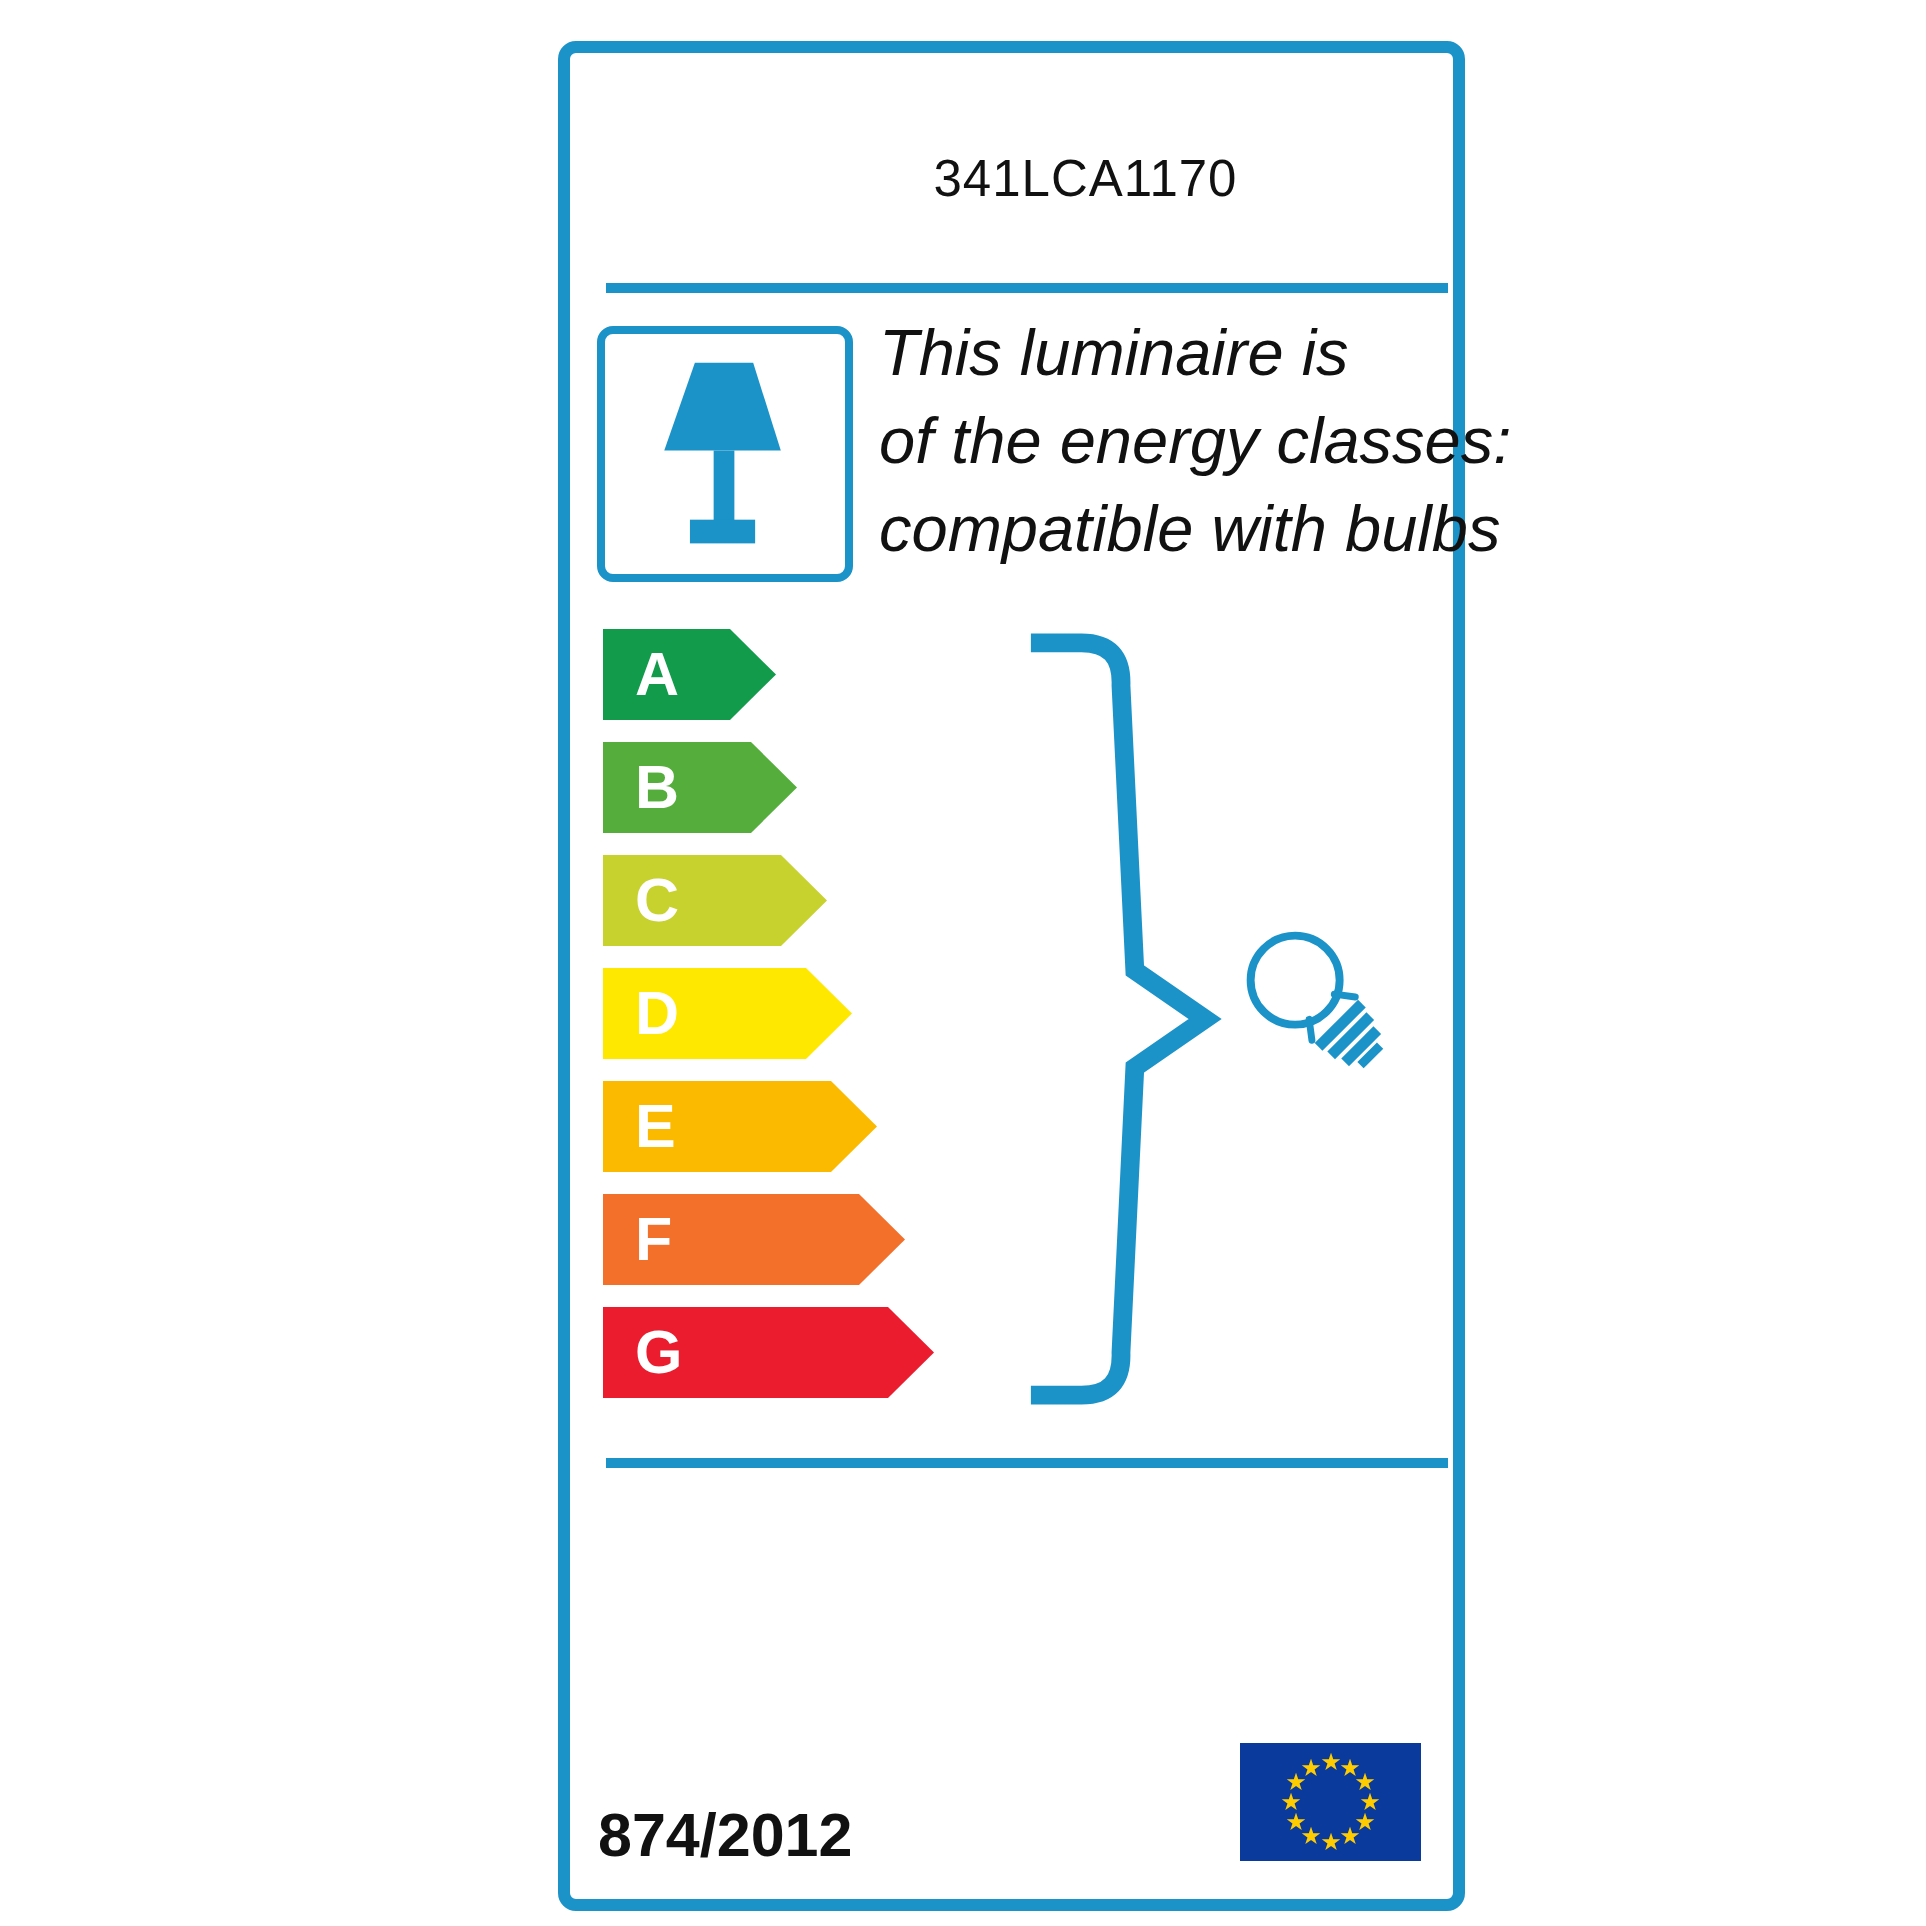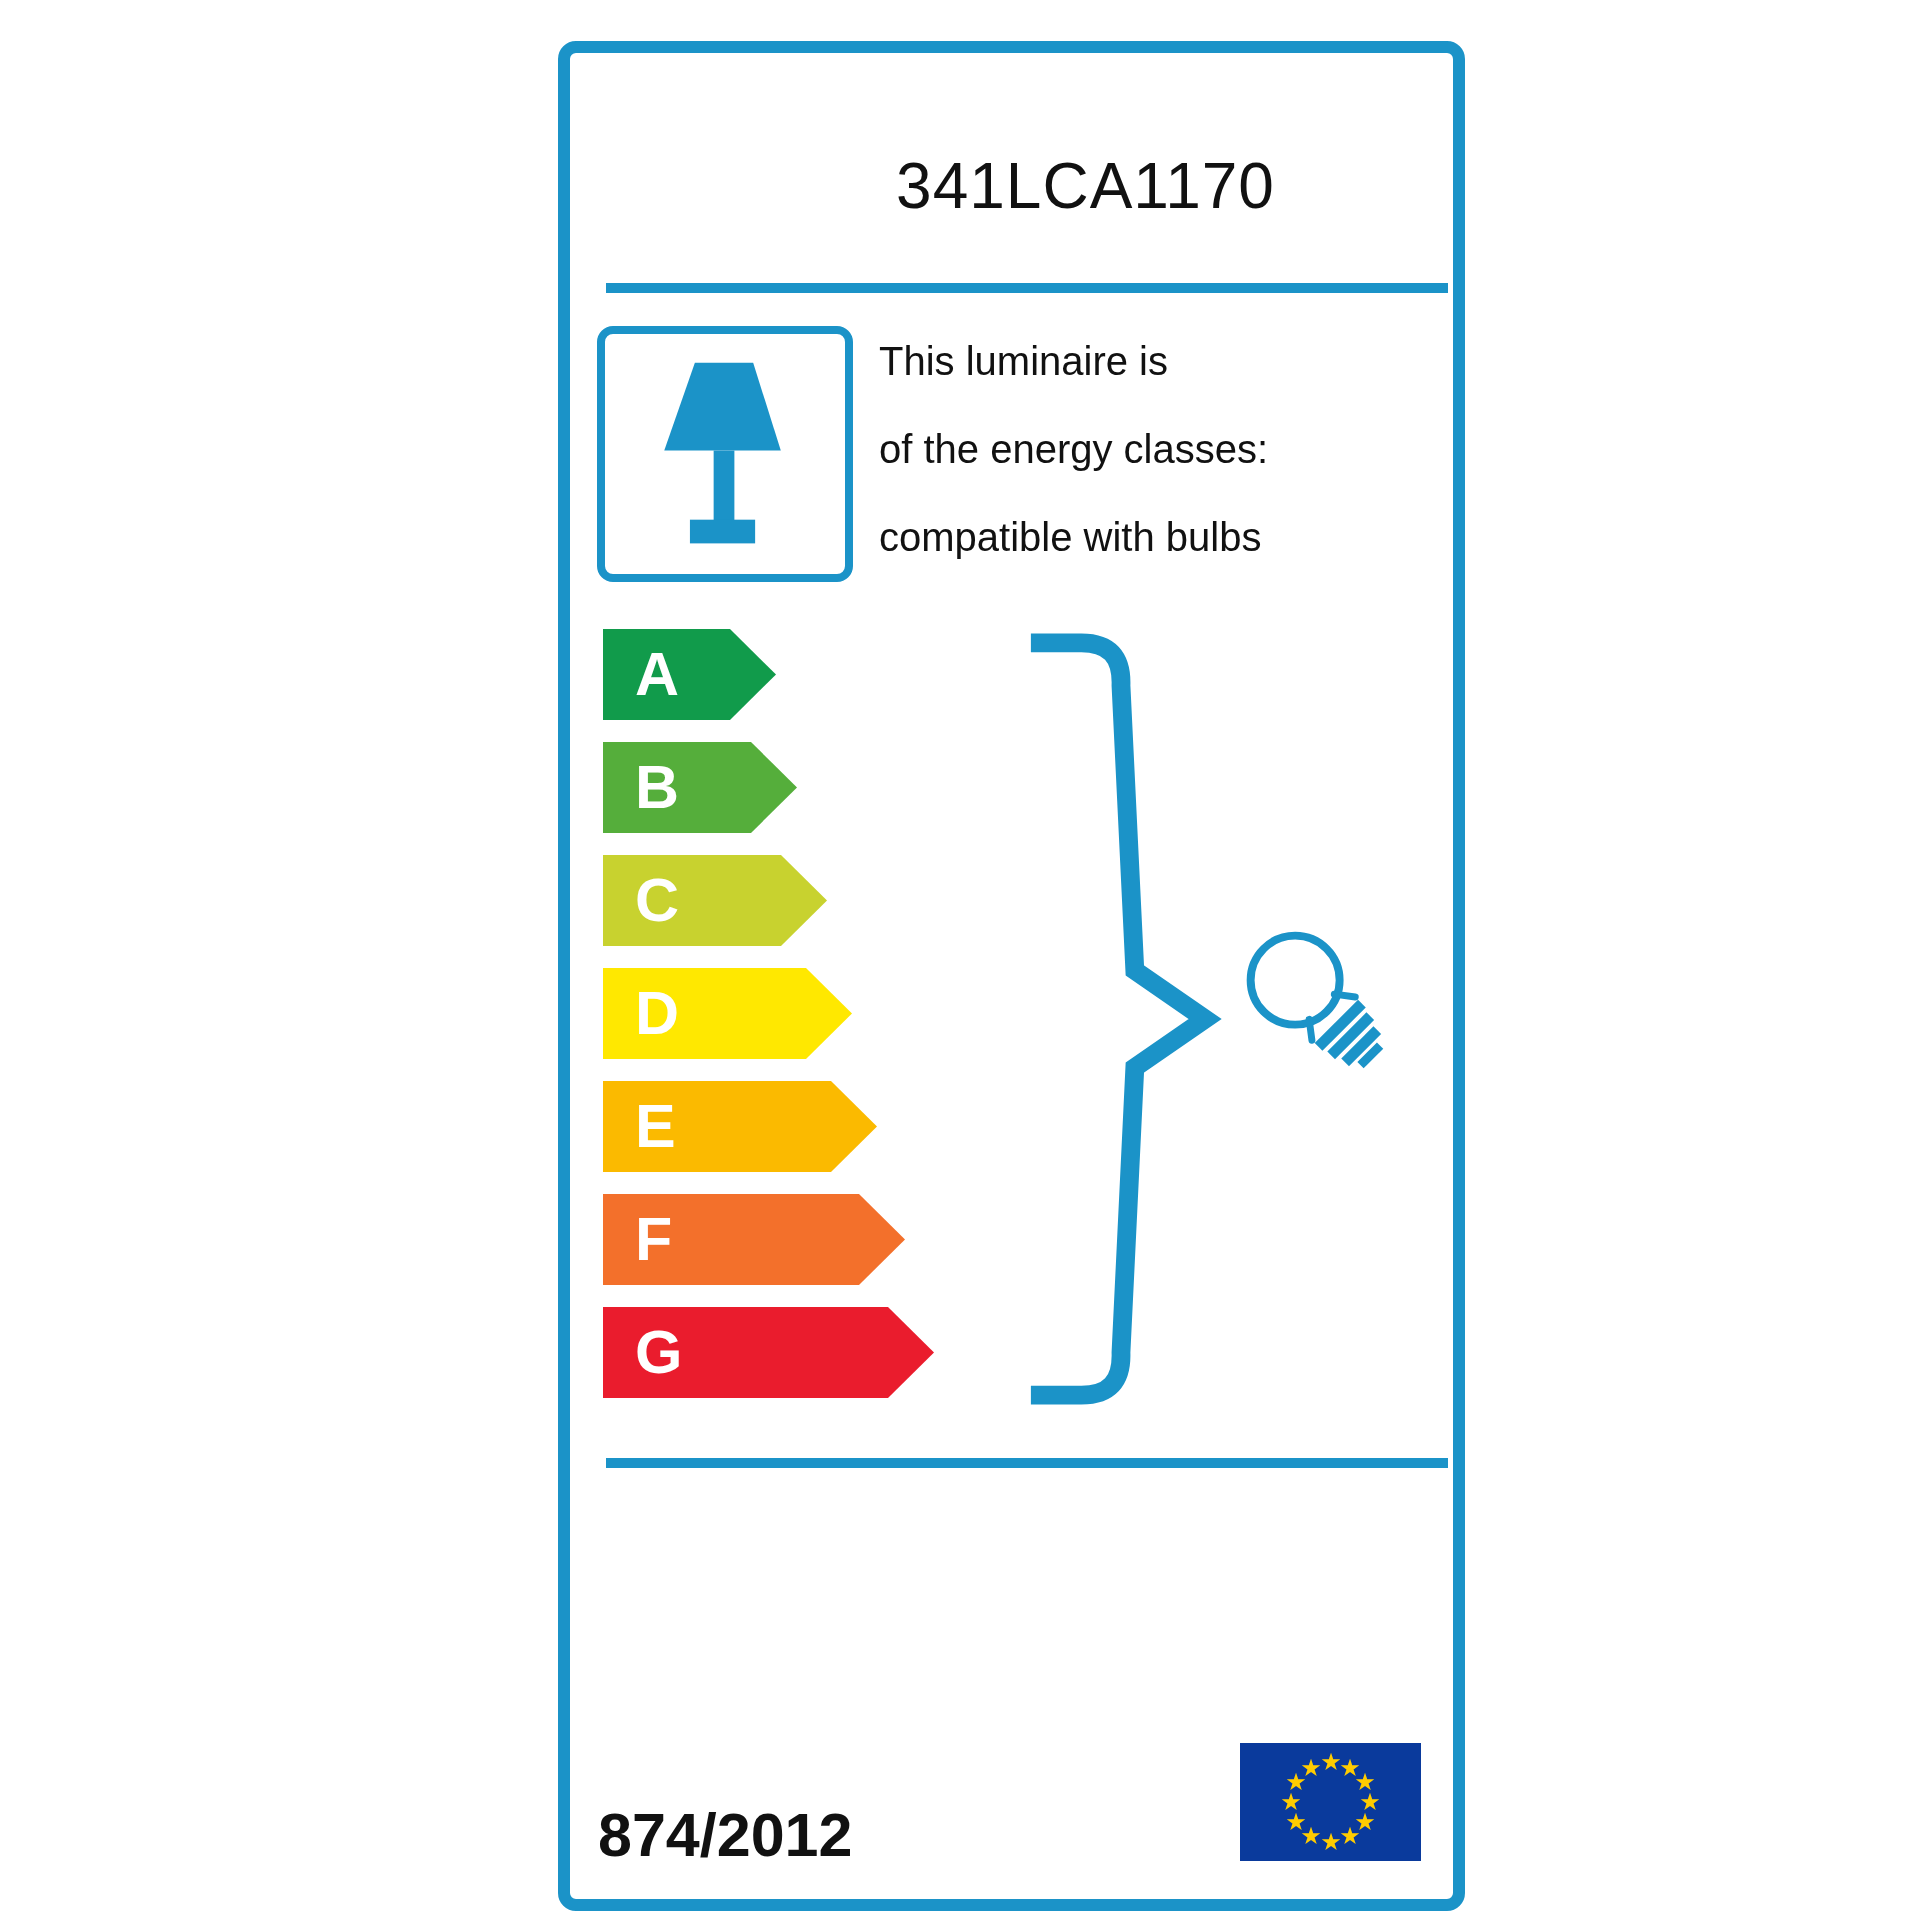--- a/index.html
+++ b/index.html
@@ -8,34 +8,34 @@
     font-family:"Liberation Sans","DejaVu Sans",sans-serif;color:var(--text,#111);
     overflow:hidden;
   }
   .label-border{
     position:absolute;left:558px;top:41px;width:907px;height:1870px;
     border:12px solid var(--accent);border-radius:18px;box-sizing:border-box;
     background:#ffffff;
   }
   .model{
     position:absolute;left:558px;top:149px;width:1055px;text-align:center;
-    font-size:64px;letter-spacing:1px;color:var(--text);
+    font-size:51px;letter-spacing:1px;color:var(--text);
   }
   .sep{position:absolute;left:606px;width:842px;height:10px;background:var(--accent);}
   .sep-top{top:283px;}
   .sep-bottom{top:1458px;}
   .lamp-box{
     position:absolute;left:597px;top:326px;width:256px;height:256px;
     border:8px solid var(--accent);border-radius:16px;box-sizing:border-box;
     color:var(--accent);background:#fff;
   }
   .lamp-box svg{width:100%;height:100%;display:block;}
   .desc{
-    position:absolute;left:879px;top:317px;width:594px;
-    font-size:40px;line-height:88px;white-space:nowrap;color:var(--text);
+    position:absolute;left:879px;top:309px;width:594px;
+    font-size:65px;line-height:88px;white-space:nowrap;color:var(--text);font-style:italic;
   }
   .arrows{
     position:absolute;left:603px;top:629px;
     display:flex;flex-direction:column;gap:22px;
   }
   .arrow{
     height:91px;display:flex;align-items:center;
     clip-path:polygon(0 0,calc(100% - 46px) 0,100% 50%,calc(100% - 46px) 100%,0 100%);
   }
   .arrow-letter{

